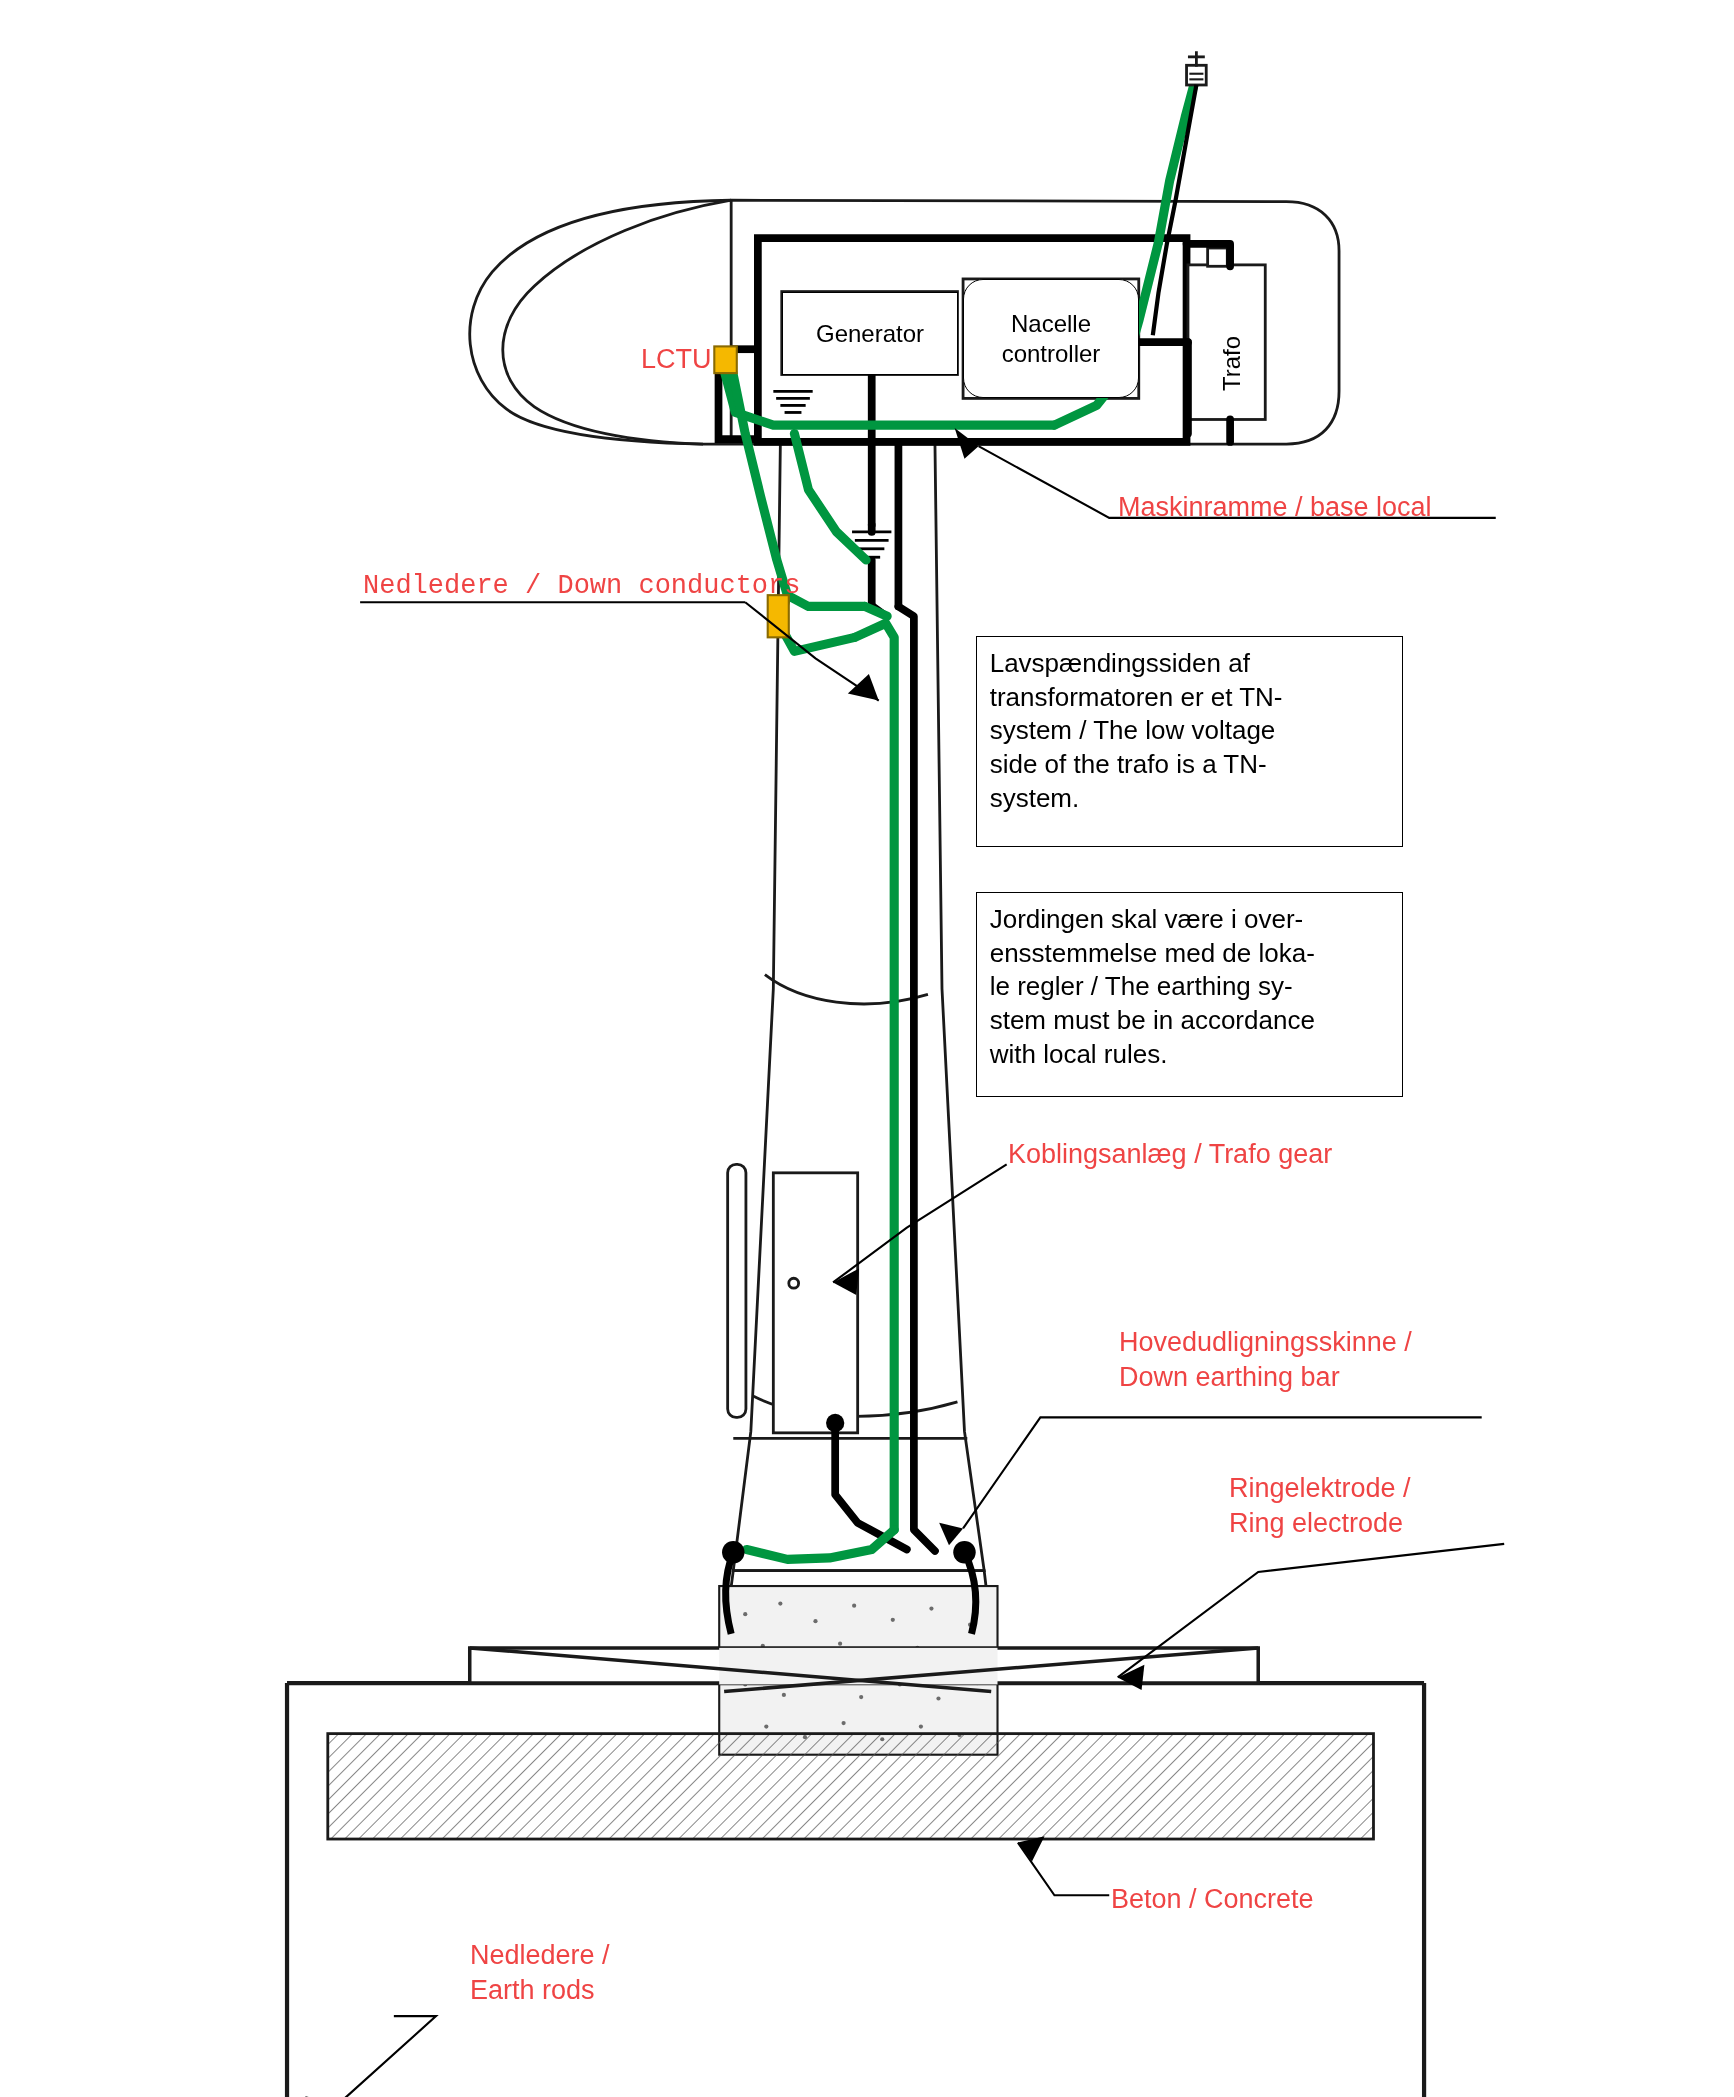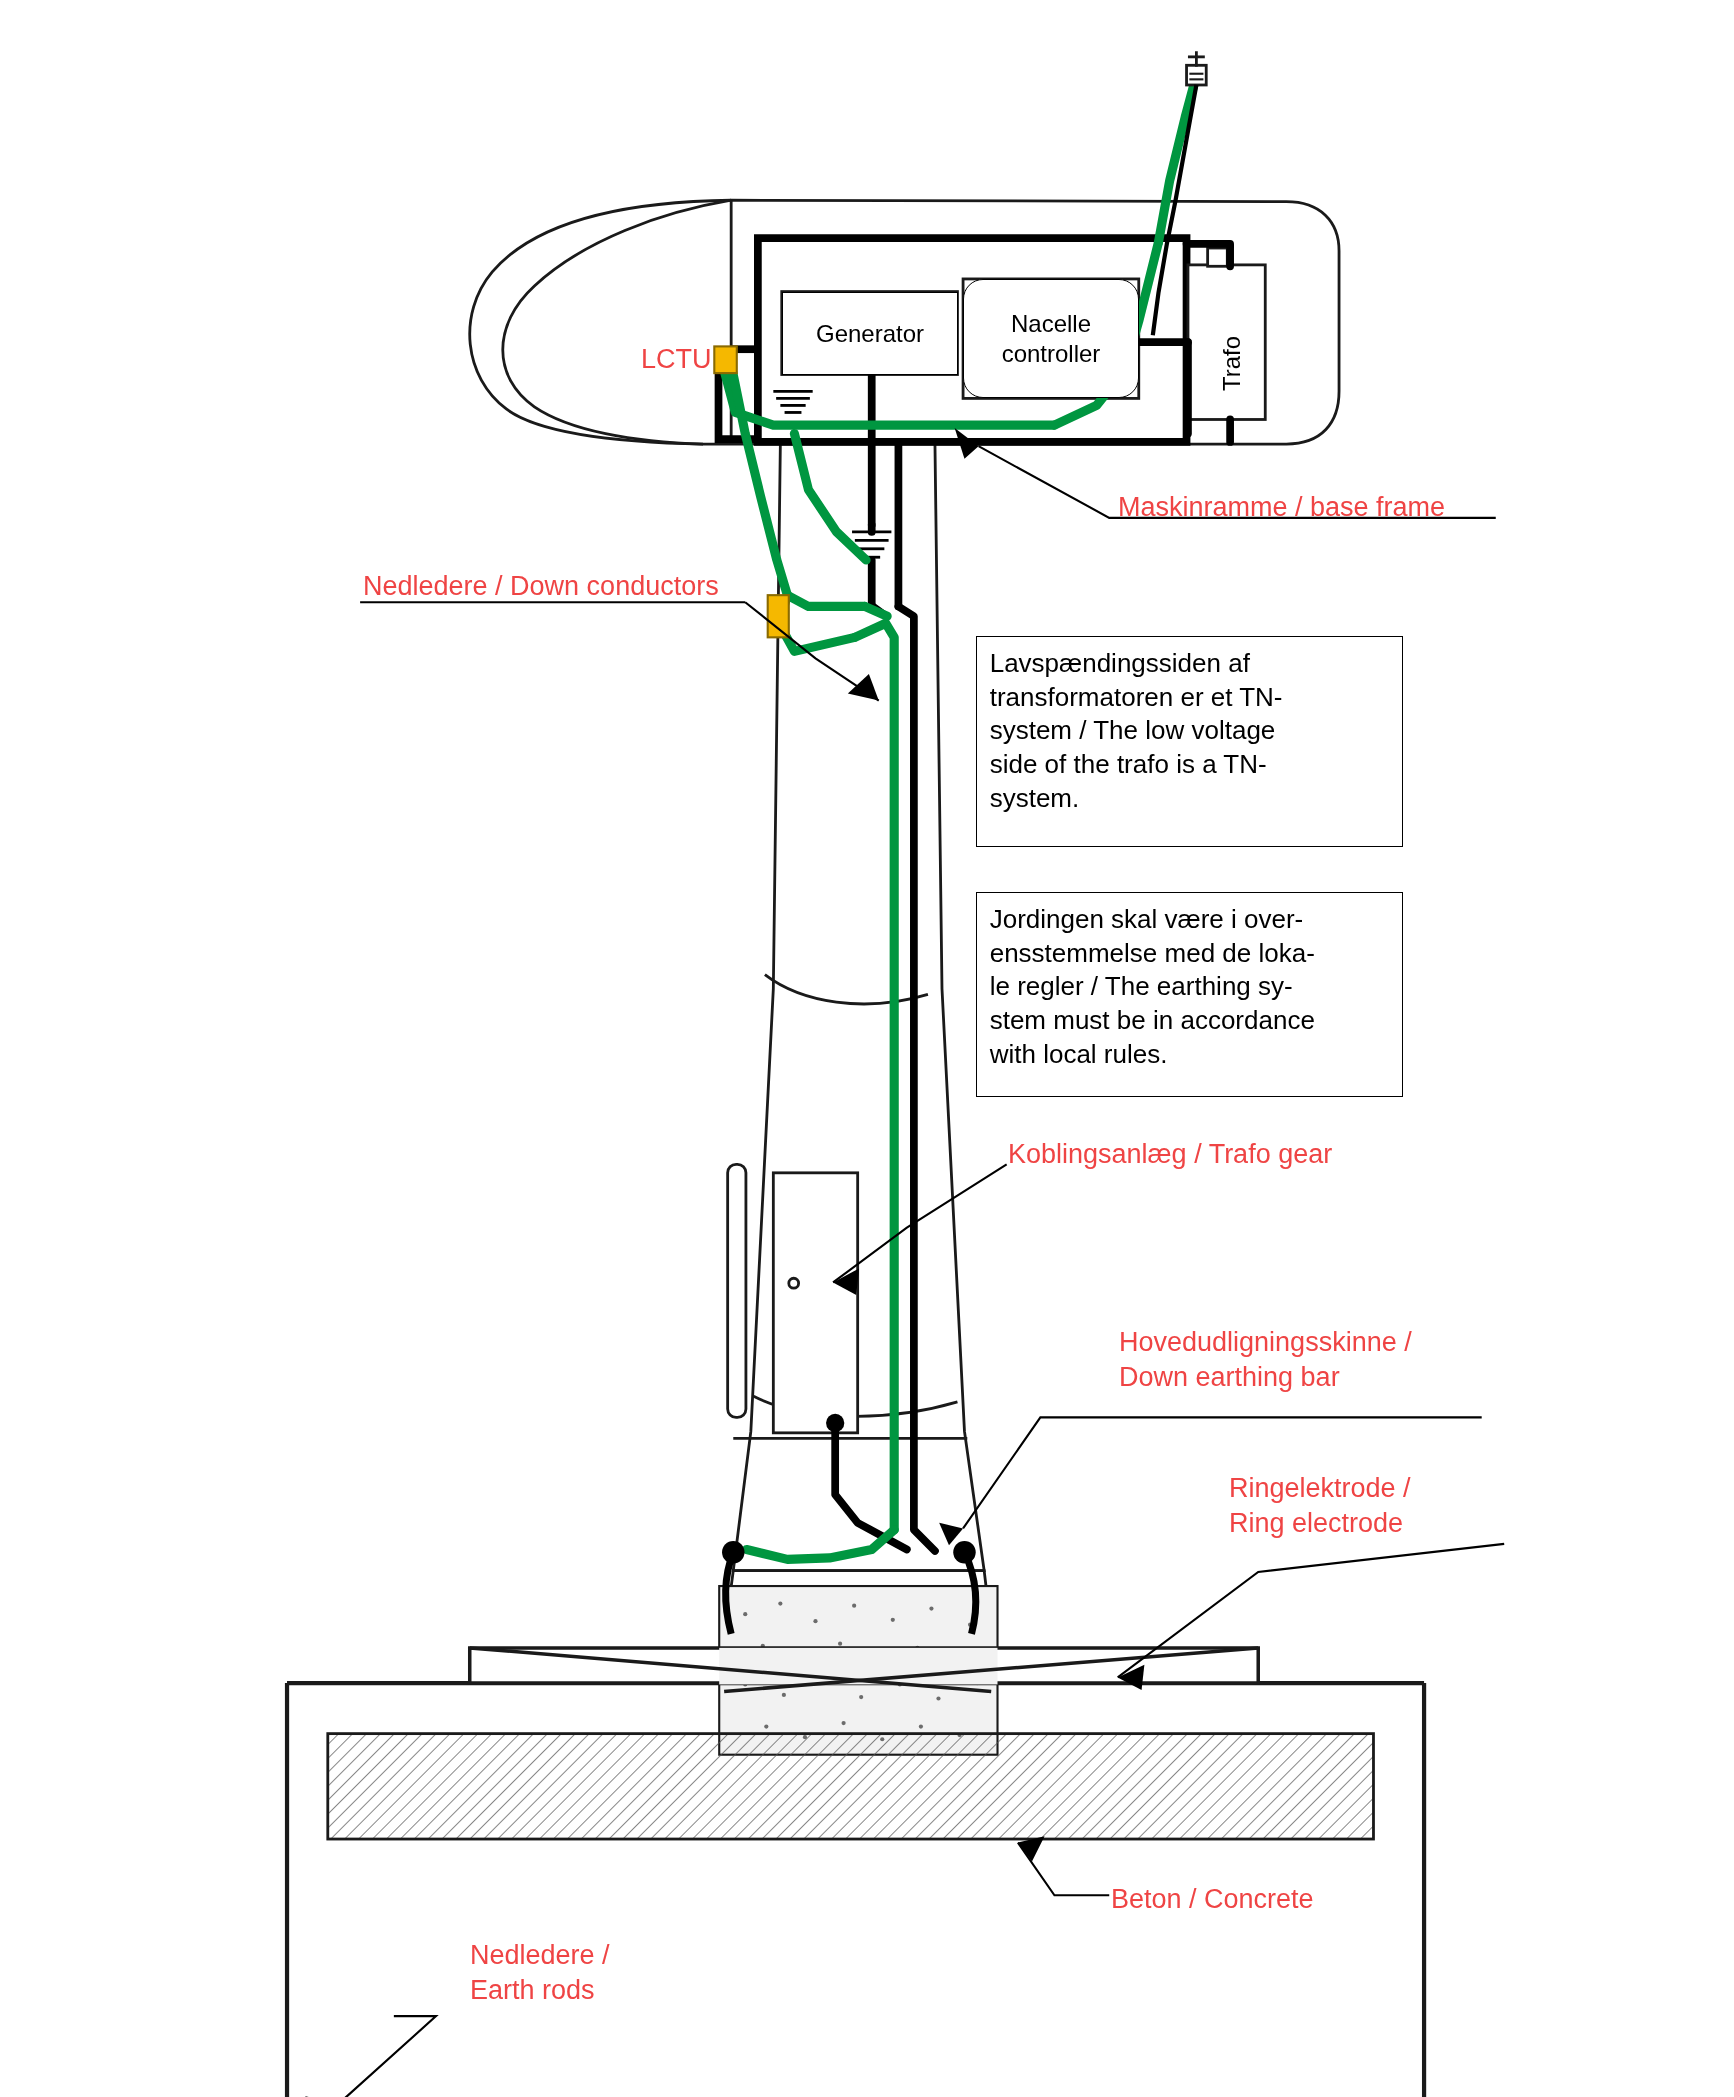--- a/index.html
+++ b/index.html
@@ -249,23 +249,23 @@
 
   <div class="compbox" style="left:782px; top:252px; width:176px; height:83px;">Generator</div>
 
   <div class="compbox" style="left:963px; top:239px; width:176px; height:119px;border-radius:20px;">Nacelle
 controller</div>
 
   <div class="vertlabel" style="left:1218px; top:351px;">Trafo</div>
 
   <div class="lbl" style="left:641px; top:302px;">LCTU</div>
 
-  <div class="lbl" style="left:1118px; top:450px;">Maskinramme / base frame</div>
-
-  <div class="lbl" style="left:363px; top:529px;">Nedledere / Down conductors</div>
+  <div class="lbl" style="left:1118px; top:450px;">Maskinramme / base local</div>
+
+  <div class="lbl" style="left:363px; top:529px;font-family:Liberation Mono, monospace;">Nedledere / Down conductors</div>
 
   <div class="lbl" style="left:1008px; top:1097px;">Koblingsanlæg / Trafo gear</div>
 
   <div class="lbl" style="left:1119px; top:1285px;">Hovedudligningsskinne /
 Down earthing bar</div>
 
   <div class="lbl" style="left:1229px; top:1431px;">Ringelektrode /
 Ring electrode</div>
 
   <div class="lbl" style="left:1111px; top:1842px;text-align:center;">Beton / Concrete</div>

